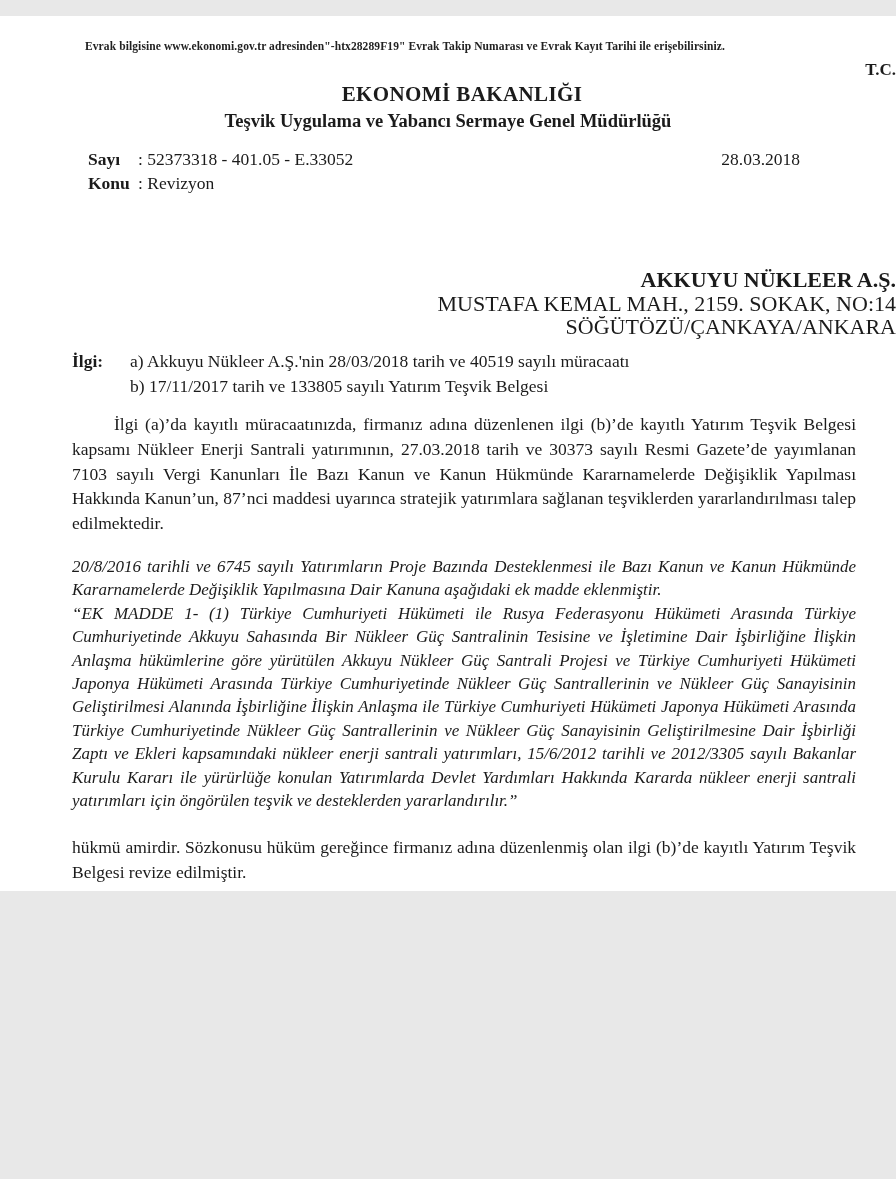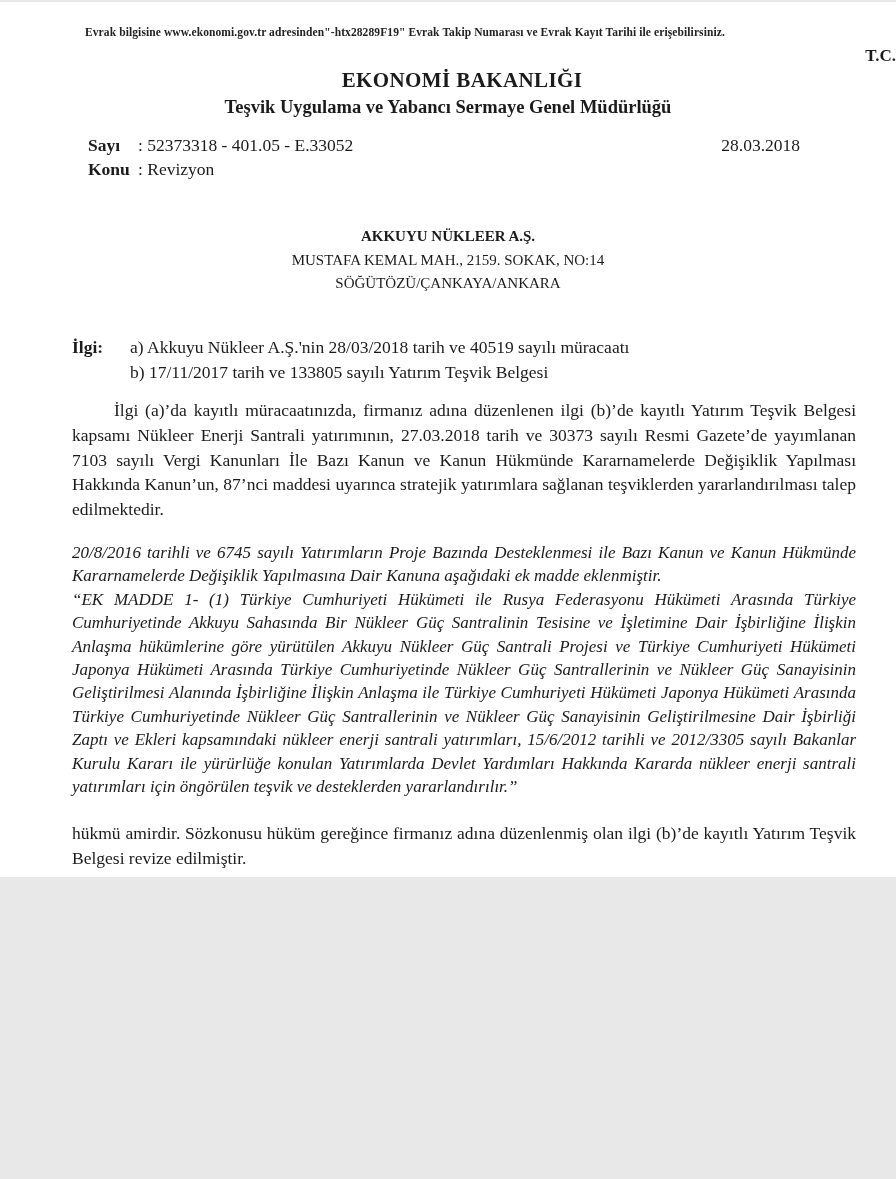--- a/index.html
+++ b/index.html
@@ -1,34 +1,34 @@
 <!DOCTYPE html>
 <html><head>
 <meta charset="utf-8">
 <style>
   html,body { margin:0; padding:0; background:#e8e8e8; }
   .page {
-    position:relative; width:896px; height:875px; margin:2px auto;
+    position:relative; width:896px; height:875px; margin:16px auto;
     background:#ffffff; overflow:hidden;
     font-family:"Liberation Serif", serif; color:#1b1b1b;
   }
   .notice {
     position:absolute; top:24px; left:85px; right:60px;
     font-size:11.5px; font-weight:bold; letter-spacing:0.1px; color:#222;
   }
   .header { position:absolute; top:44px; left:0; width:100%; text-align:center; }
   .tc { font-weight:bold; font-size:17px;text-align:right; }
   .ministry { font-weight:bold; font-size:21px; margin-top:2px; letter-spacing:0.4px;padding-left:28px; }
   .directorate { font-weight:bold; font-size:18.5px; margin-top:4px; }
 
   .meta { position:absolute; top:131px; left:88px; right:88px; font-size:17.5px; line-height:24px; }
   .meta-label { font-weight:bold; display:inline-block; width:50px; }
   .meta-date { position:absolute; right:8px; top:0; }
 
-  .recipient { position:absolute; top:223px; left:0; width:100%; text-align:center; font-size:15px; line-height:23.5px; }
+  .recipient { position:absolute; top:252px; left:0; width:100%; text-align:right; font-size:22px; line-height:23.5px; }
   .recipient .name { font-weight:bold; }
 
   .refs { position:absolute; top:333px; left:72px; right:40px; font-size:17.5px; line-height:25px; }
   .refs-label { font-weight:bold; display:inline-block; width:58px; vertical-align:top; }
   .refs-indent { display:inline-block; width:58px; }
 
   .letter-body { position:absolute; top:396px; left:72px; right:40px; }
   .letter-body p { margin:0; font-size:17.5px; line-height:24.8px; text-align:justify; }
   .p-indent { text-indent:42px; }
   .p2 { margin-top:20px !important; }

